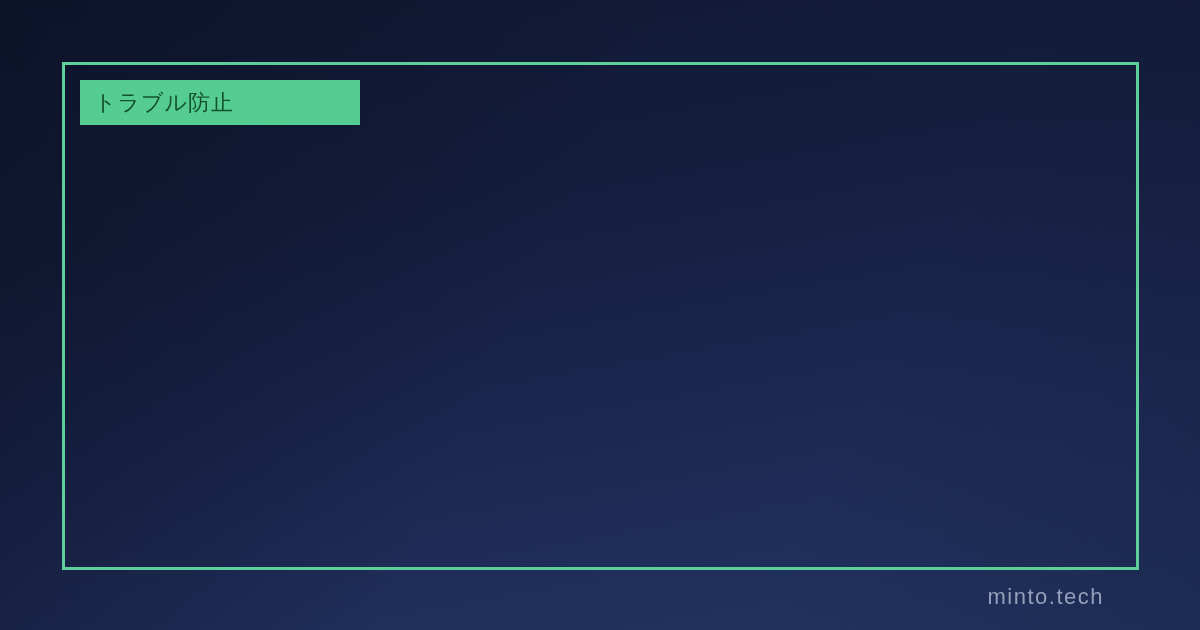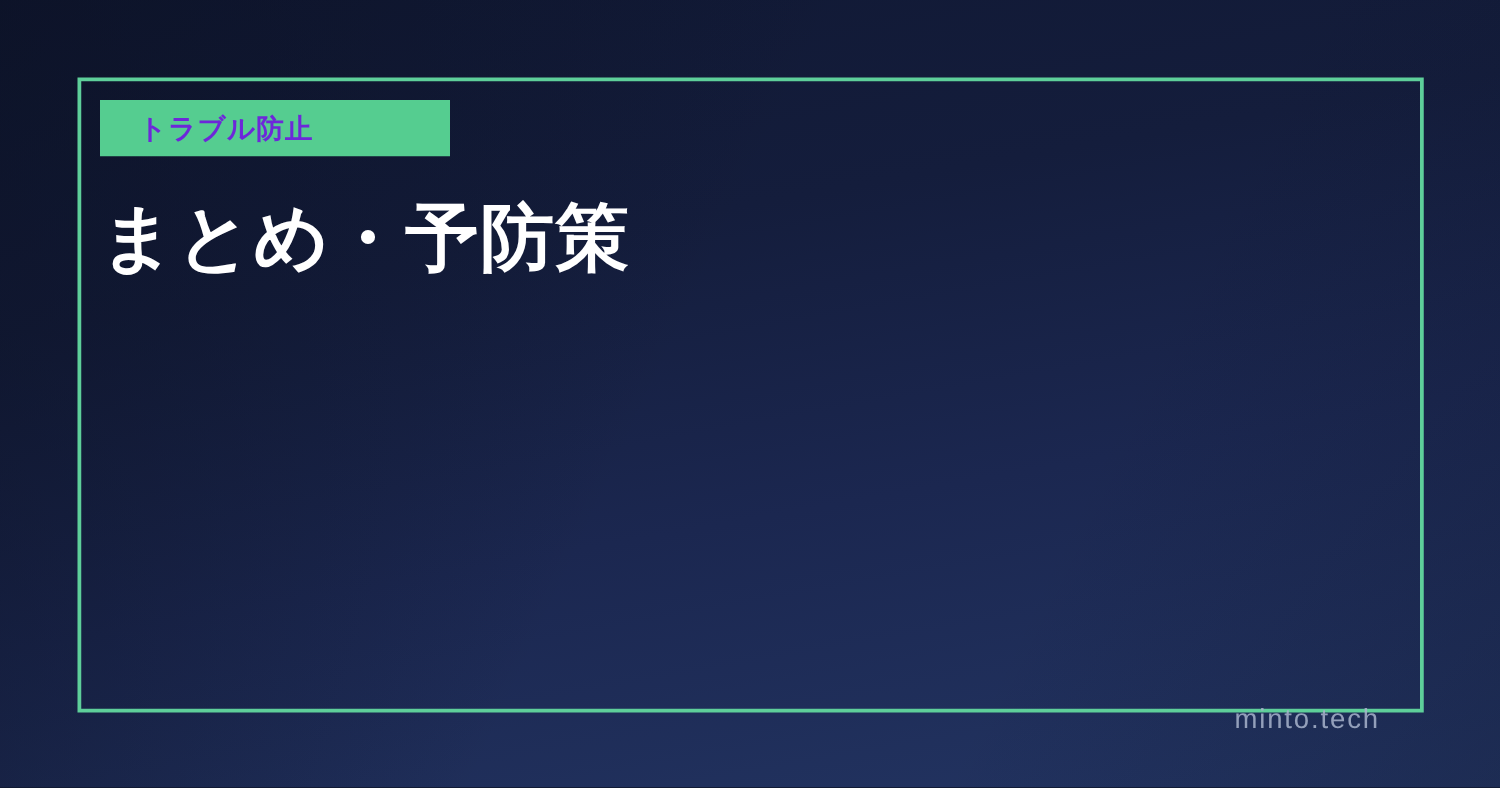--- a/index.html
+++ b/index.html
@@ -54,28 +54,27 @@
     left: 80px;
     top: 80px;
     width: 280px;
     height: 45px;
     background: #55cd90;
     box-sizing: border-box;
     display: flex;
     align-items: center;
   }
   .badge-label {
-    color: #6d28d9;
+    color: #14532d;
     font-size: 22px;
-    font-weight: bold;
+    font-weight: normal;
     letter-spacing: 1px;
     padding-left: 14px;
     line-height: 1;
     white-space: nowrap;
-    margin-left: 17px;
   }
 
   .title {
     position: absolute;
     left: 80px;
     top: 152px;
     width: 1020px;
     color: #ffffff;
     font-size: 59px;
     font-weight: bold;
@@ -93,21 +92,21 @@
     font-size: 31px;
     font-weight: normal;
     letter-spacing: 0.5px;
     line-height: 1.3;
     white-space: nowrap;
   }
 
   .watermark {
     position: absolute;
     right: 96px;
-    top: 562px;
+    top: 584px;
     color: #a8b4cc;
     opacity: 0.85;
     font-size: 22px;
     letter-spacing: 1.5px;
     line-height: 1.2;
     z-index: 4;
     white-space: nowrap;
   }
 </style>
 </head>
@@ -116,20 +115,19 @@
 <div class="card">
 
   <div class="frame"></div>
 
   <div class="content">
 
     <div class="badge">
       <span class="badge-label">トラブル防止</span>
     </div>
 
-    <div class="title">まとめ・予防策</div>
 
 
   </div>
 
   <div class="watermark">minto.tech</div>
 
 </div>
 
 </body></html>

